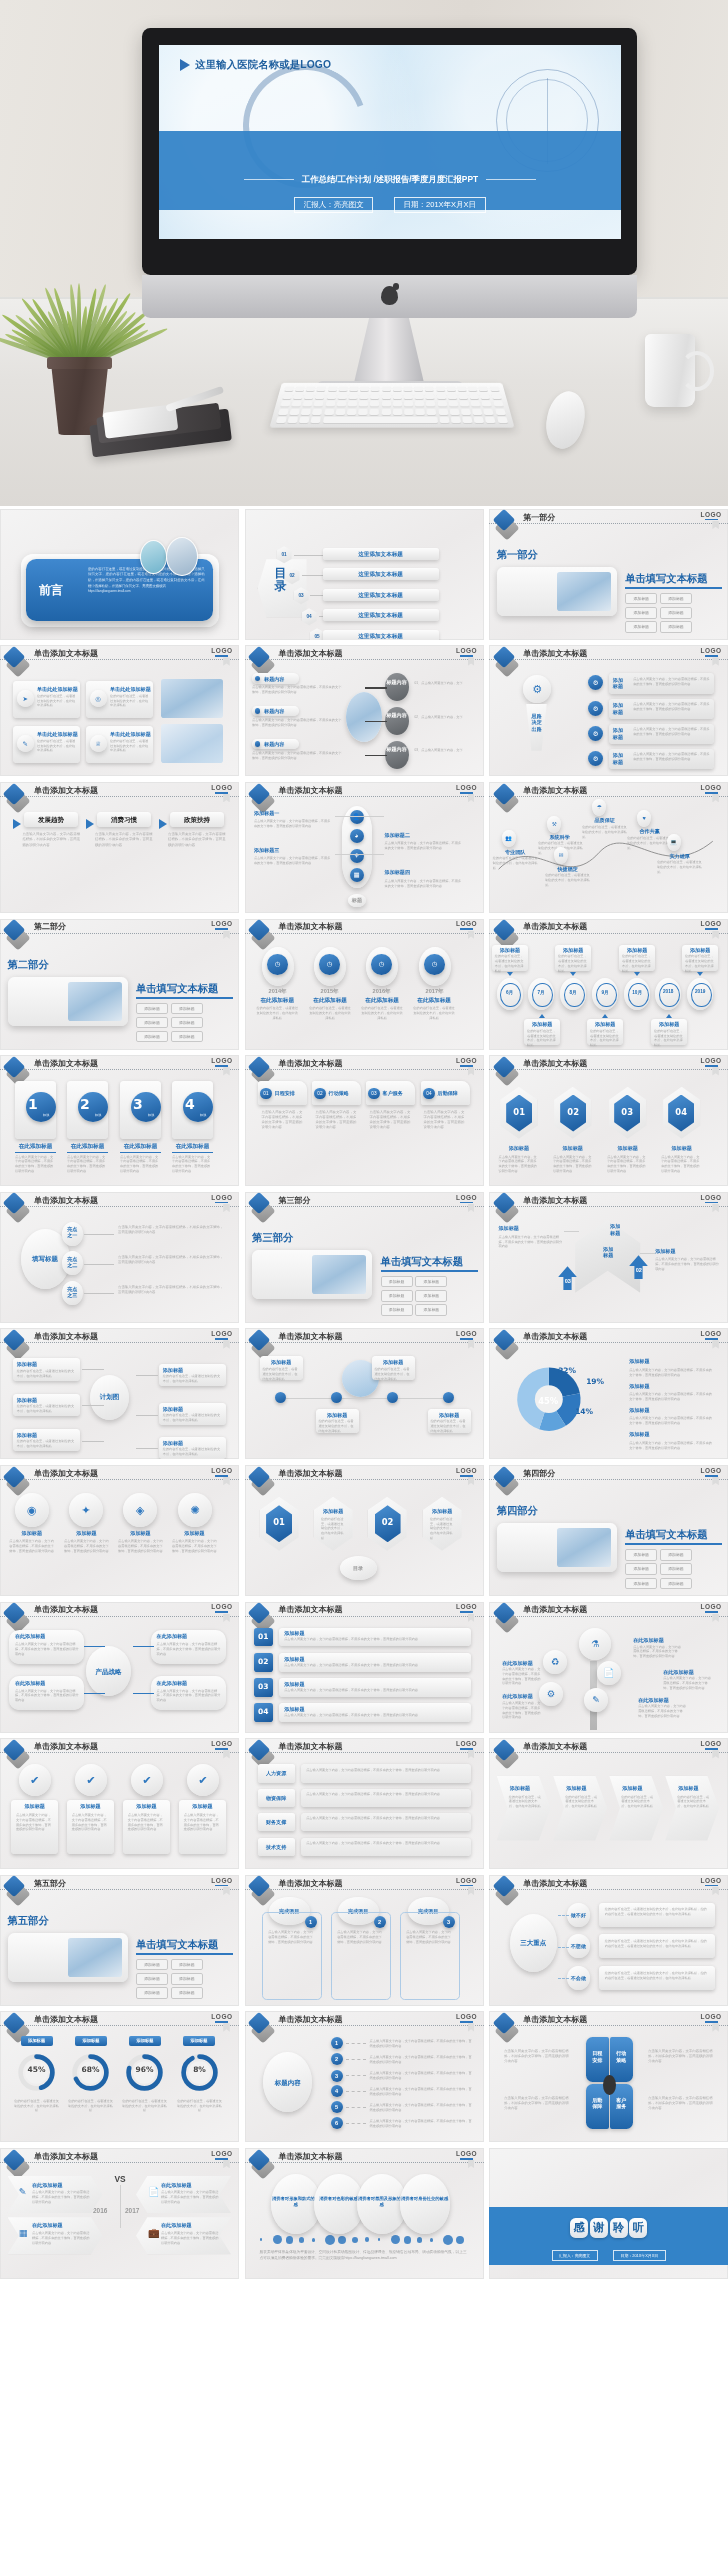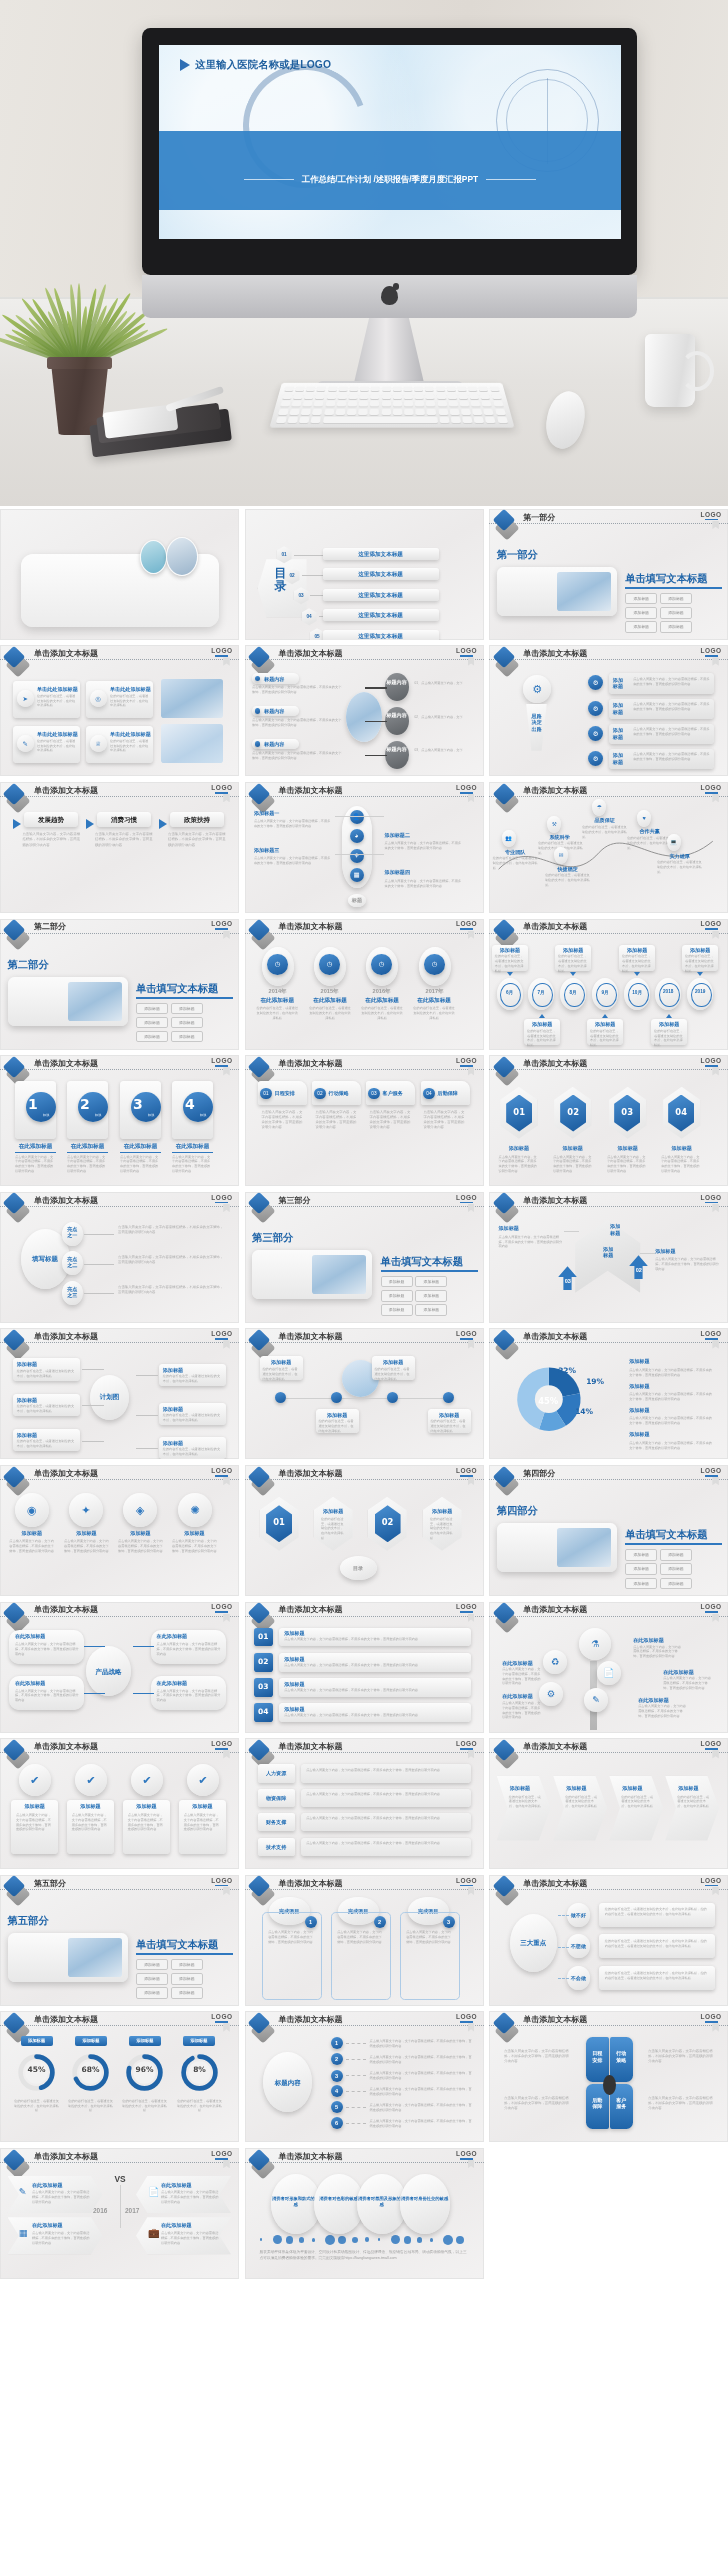--- a/index.html
+++ b/index.html
@@ -249,20 +249,24 @@
           <div class="sc-globe"></div>
           <div class="sc-band"></div>
           <div class="sc-logorow">
             <span class="tri"></span>
             <span>这里输入医院名称或是LOGO</span>
           </div>
           <div class="sc-sub">
             <em></em>
             <b>工作总结/工作计划 /述职报告/季度月度汇报PPT</b>
             <em></em>
+          </div>
+          <div class="sc-meta">
+            <span>汇报人：亮亮图文</span>
+            <span>日期：201X年X月X日</span>
           </div>
         </div>
       </div>
       <div class="chin"></div>
       <div class="apple"></div>
       <div class="neck"></div>
       <div class="base"></div>
     </div>
 
     <div class="kbd" id="keyboard">
@@ -365,20 +369,24 @@
       <div class="book2"></div>
       <div class="phone"></div>
       <div class="pen"></div>
     </div>
   </div>
 
   <div class="grid" id="grid">
       <div class="slide">
         <div class="sl-body">
           <div class="pre-wrap"></div>
+      <div class="pre-card">
+        <div class="pre-t">前言</div>
+        <div class="pre-b">您的内容打在这里，或者通过复制您的文本后，在此框中选择粘贴，并选择只保留文字。您的内容打在这里，或者通过复制您的文本后，在此框中选择粘贴，并选择只保留文字，您的内容打在这里，或者通过复制您的文本后，在此框中选择粘贴，并选择只保留文字。亮亮图文旗舰店<br><span style="font-size:3px">https://lianglianguwen.tmall.com</span></div>
+      </div>
       <div class="pre-ov1"></div>
       <div class="pre-ov2"></div>
         </div>
       </div>
       <div class="slide">
         <div class="sl-body">
           <div class="toc-hex">
             <span>目<br>录</span>
           </div>
           <div class="toc-num" style="left:32px;top:15px">01</div>
@@ -1893,16 +1901,25 @@
             <span style="position:absolute;left:131px;top:2.8px;width:9.3px;height:9.3px;border-radius:50%;background:#2f78bf;opacity:.85"></span>
             <span style="position:absolute;left:144px;top:3.7px;width:7.5px;height:7.5px;border-radius:50%;background:#2f78bf;opacity:.85"></span>
             <span style="position:absolute;left:157px;top:4.7px;width:5.6px;height:5.6px;border-radius:50%;background:#2f78bf;opacity:.85"></span>
             <span style="position:absolute;left:170px;top:5.6px;width:3.7px;height:3.7px;border-radius:50%;background:#2f78bf;opacity:.85"></span>
             <span style="position:absolute;left:183px;top:2.3px;width:10.3px;height:10.3px;border-radius:50%;background:#2f78bf;opacity:.85"></span>
             <span style="position:absolute;left:196px;top:3.3px;width:8.4px;height:8.4px;border-radius:50%;background:#2f78bf;opacity:.85"></span>
           </div>
           <div class="tiny2" style="position:absolute;left:15px;top:80px;width:207px;text-align:justify">服装卖场整体形象体现为整套设计、空间设计和卖场氛围设计、传达品牌理念、规划销售区域布局、调动卖场购物气氛，以上三点可以满足消费者购物体验的需求。亮亮图文旗舰店https://lianglianguwen.tmall.com</div>
         </div>
       </div>
+      <div class="slide">
+        <div class="sl-body">
+          <div class="end"></div>
+      <div class="end-t"><i>感</i><i>谢</i><i>聆</i><i>听</i></div>
+      <div class="end-m">
+        <span>汇报人：亮亮图文</span>
+        <span>日期：201X年X月X日</span></div>
+        </div>
+      </div>
     </div>
 
 </div>
 
 
 </body></html>

